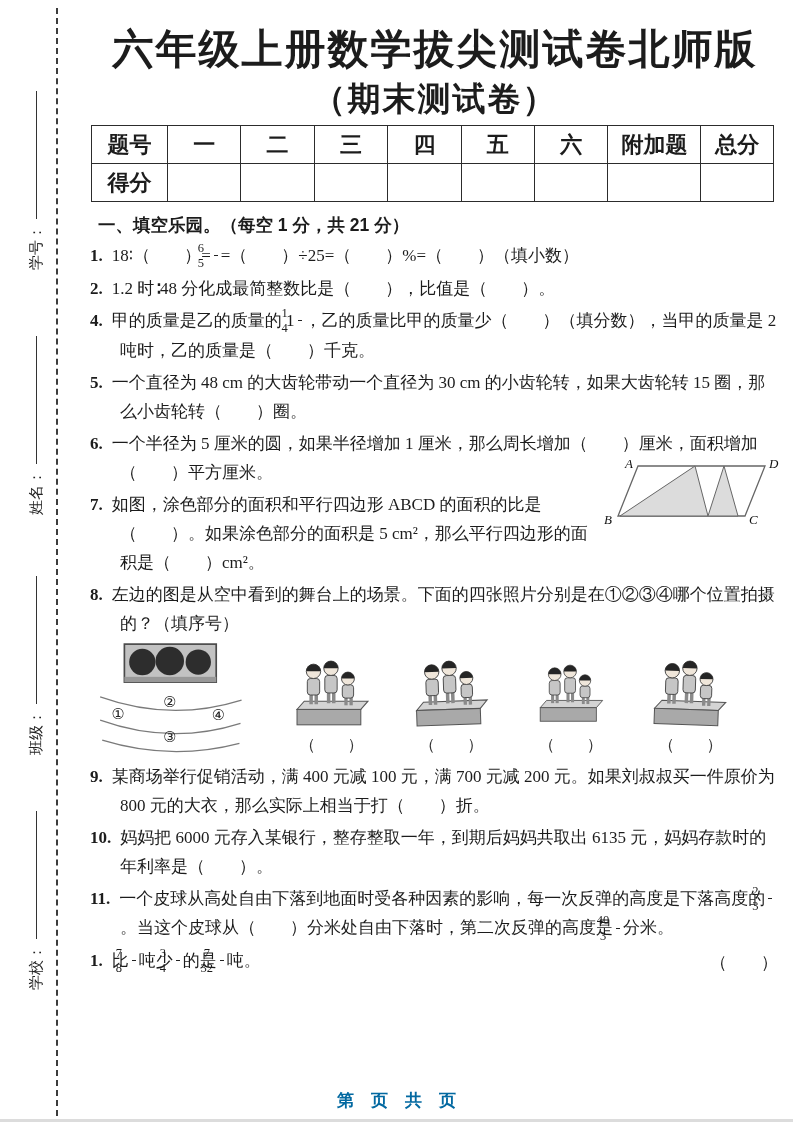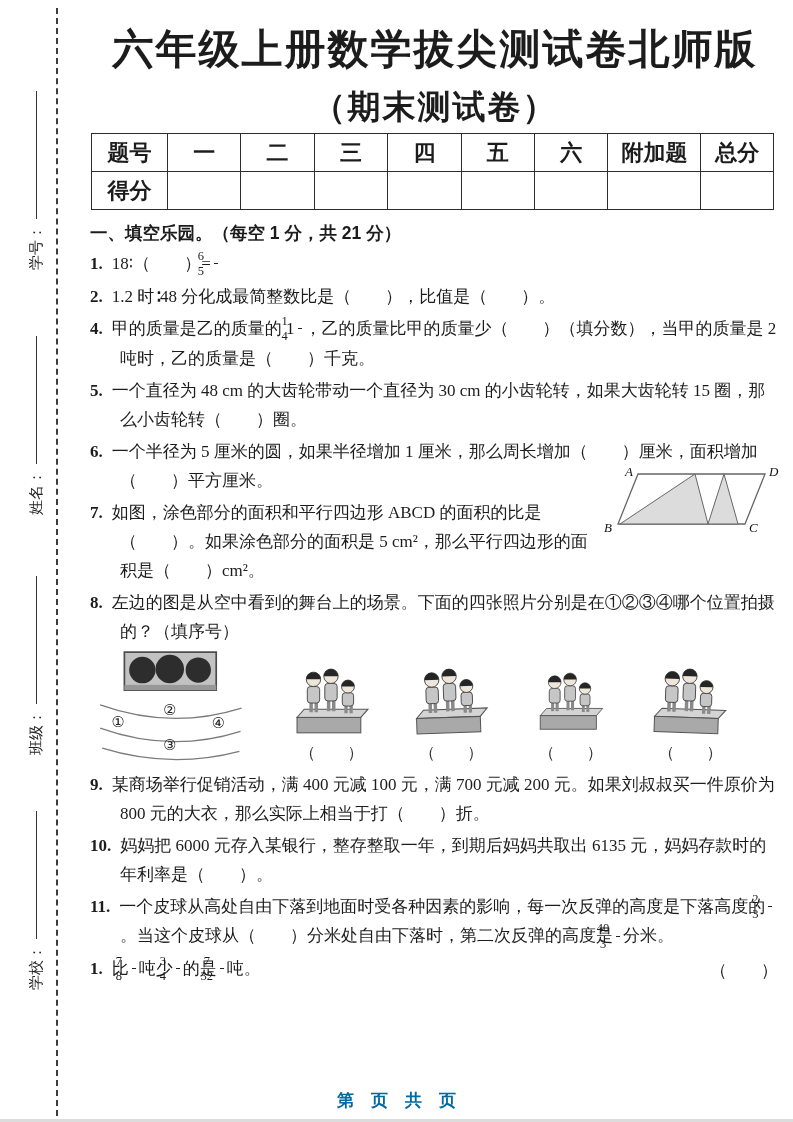--- a/index.html
+++ b/index.html
@@ -17,35 +17,35 @@
     transform:rotate(-90deg);white-space:nowrap;font-size:15px;color:#222;
     font-family:"Liberation Sans","DejaVu Sans",sans-serif;
   }
   .side-field .side-line{display:inline-block;width:128px;height:1px;border-bottom:1.6px solid #333;}
   .sf0{left:-59px;top:165px;} .sf1{left:-59px;top:410px;}
   .sf2{left:-59px;top:650px;} .sf3{left:-59px;top:885px;}
 
   
   .main{position:absolute;left:90px;right:13px;top:0;}
   .title{margin:22px 0 0;text-align:center;font-size:41px;font-weight:bold;letter-spacing:2px;}
-  .subtitle{margin:8px 0 0;text-align:center;font-size:33px;font-weight:bold;letter-spacing:2px;}
+  .subtitle{margin:0 0 0;text-align:center;font-size:33px;font-weight:bold;letter-spacing:2px;}
   .meta{margin:12px 2px 0 0;text-align:right;font-size:17px;font-weight:bold;
         font-family:"Liberation Sans","DejaVu Sans",sans-serif;}
 
   
   table.score{border-collapse:collapse;table-layout:fixed;width:99%;margin:3px auto 0 1px;}
   table.score th,table.score td{
     border:1.7px solid #2c2c2c;height:37px;text-align:center;vertical-align:middle;
     font-size:22px;font-weight:bold;font-family:"Liberation Sans","DejaVu Sans",sans-serif;padding:0;
   }
   table.score .c0{width:11%;} table.score .c7{width:13.5%;} table.score .c8{width:10.5%;text-align:center;}
 
   
   .section-heading{
-    margin:11px 0 4px;font-size:17.5px;font-weight:bold;
+    margin:11px 8px 4px;font-size:17.5px;font-weight:bold;
     font-family:"Liberation Sans","DejaVu Sans",sans-serif;
   }
   .question{font-size:17px;line-height:29px;padding-left:30px;text-indent:-30px;margin:3px 0;position:relative;}
   .question.has-answer{padding-right:96px;}
   .qno{font-weight:bold;margin-right:9px;}
   .answer-paren{position:absolute;right:2px;top:2px;text-indent:0;}
 
   .frac{display:inline-block;vertical-align:-0.5em;text-align:center;font-size:12.5px;line-height:1.15;margin:0 3px;}
   .frac .num{display:block;border-bottom:1.3px solid #222;padding:0 2px;}
   .frac .den{display:block;padding:0 2px;}
@@ -131,21 +131,21 @@
             <td class="c5"></td>
             <td class="c6"></td>
             <td class="c7"></td>
             <td class="c8"></td>
           </tr>
     </tbody>
       </table>
 
     <div>
         <div class="section-heading">一、填空乐园。（每空 1 分，共 21 分）</div>
-        <div class="question"><span class="qno">1.</span><span class="seg">18∶（　　）=</span><span class="frac"><span class="num">6</span><span class="den">5</span></span></div>
+        <div class="question"><span class="qno">1.</span><span class="seg">18∶（　　）=</span><span class="frac"><span class="num">6</span><span class="den">5</span></span><span class="seg">=（　　）÷25=（　　）%=（　　）（填小数）</span></div>
         <div class="question"><span class="qno">2.</span><span class="seg">1.2 时∶48 分化成最简整数比是（　　），比值是（　　）。</span></div>
         <div class="question"><span class="qno">4.</span><span class="seg">甲的质量是乙的质量的 1</span><span class="frac"><span class="num">1</span><span class="den">4</span></span><span class="seg">，乙的质量比甲的质量少（　　）（填分数），当甲的质量是 2 吨时，乙的质量是（　　）千克。</span></div>
         <div class="question"><span class="qno">5.</span><span class="seg">一个直径为 48 cm 的大齿轮带动一个直径为 30 cm 的小齿轮转，如果大齿轮转 15 圈，那么小齿轮转（　　）圈。</span></div>
         <div class="question"><span class="qno">6.</span><span class="seg">一个半径为 5 厘米的圆，如果半径增加 1 厘米，那么周长增加（　　）厘米，面积增加（　　）平方厘米。</span></div>
         <div class="question"><svg class="fig-par" width="182" height="74" viewBox="0 0 182 74">
     <polygon class="par-outline" points="40,10 167,10 147,60 20,60"></polygon>
     <polygon class="par-tri" points="97,10 22,60 110,60"></polygon>
     <polygon class="par-tri" points="126,10 110,60 140,60"></polygon>
     <text class="par-label" x="35" y="12" text-anchor="end">A</text>
     <text class="par-label" x="171" y="12" text-anchor="start">D</text>

